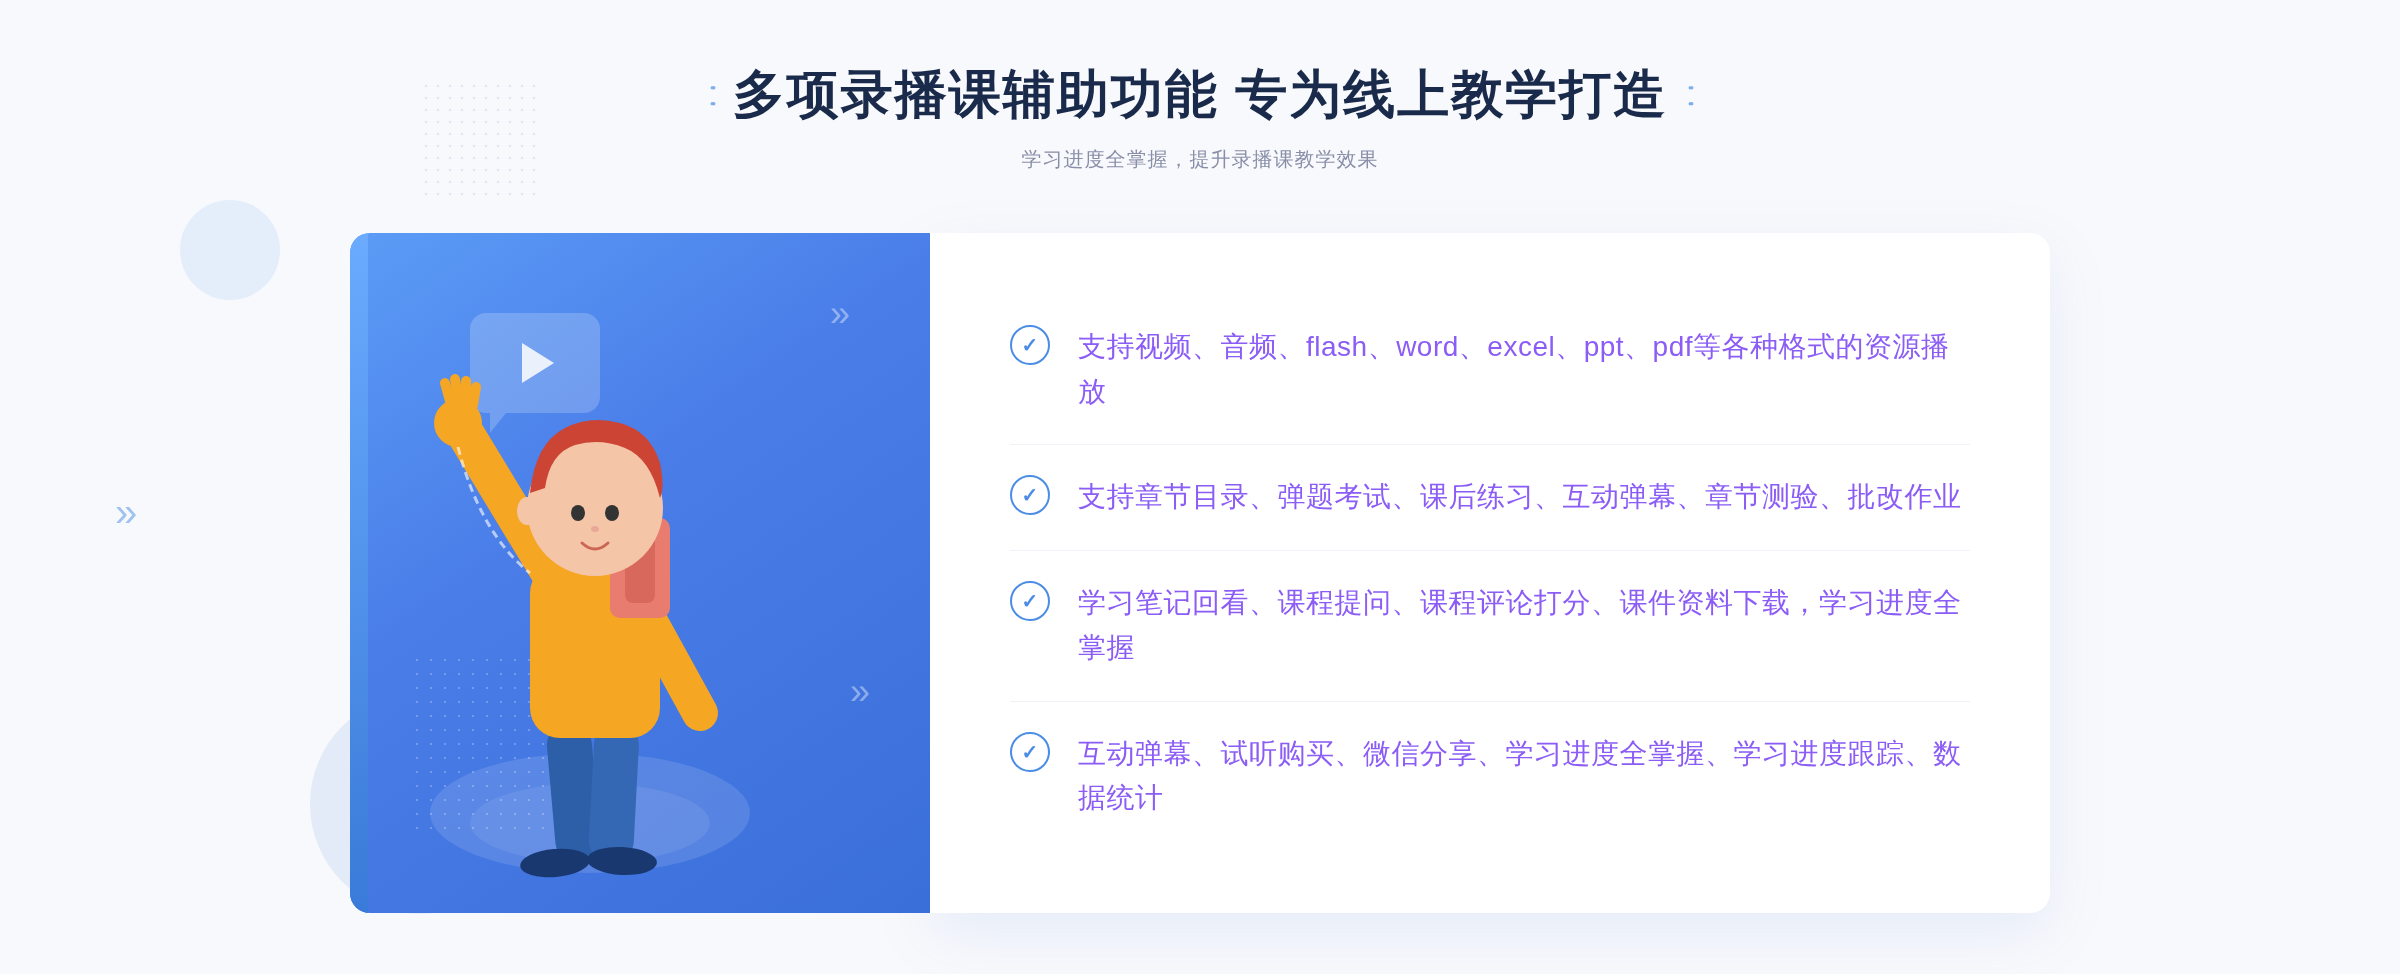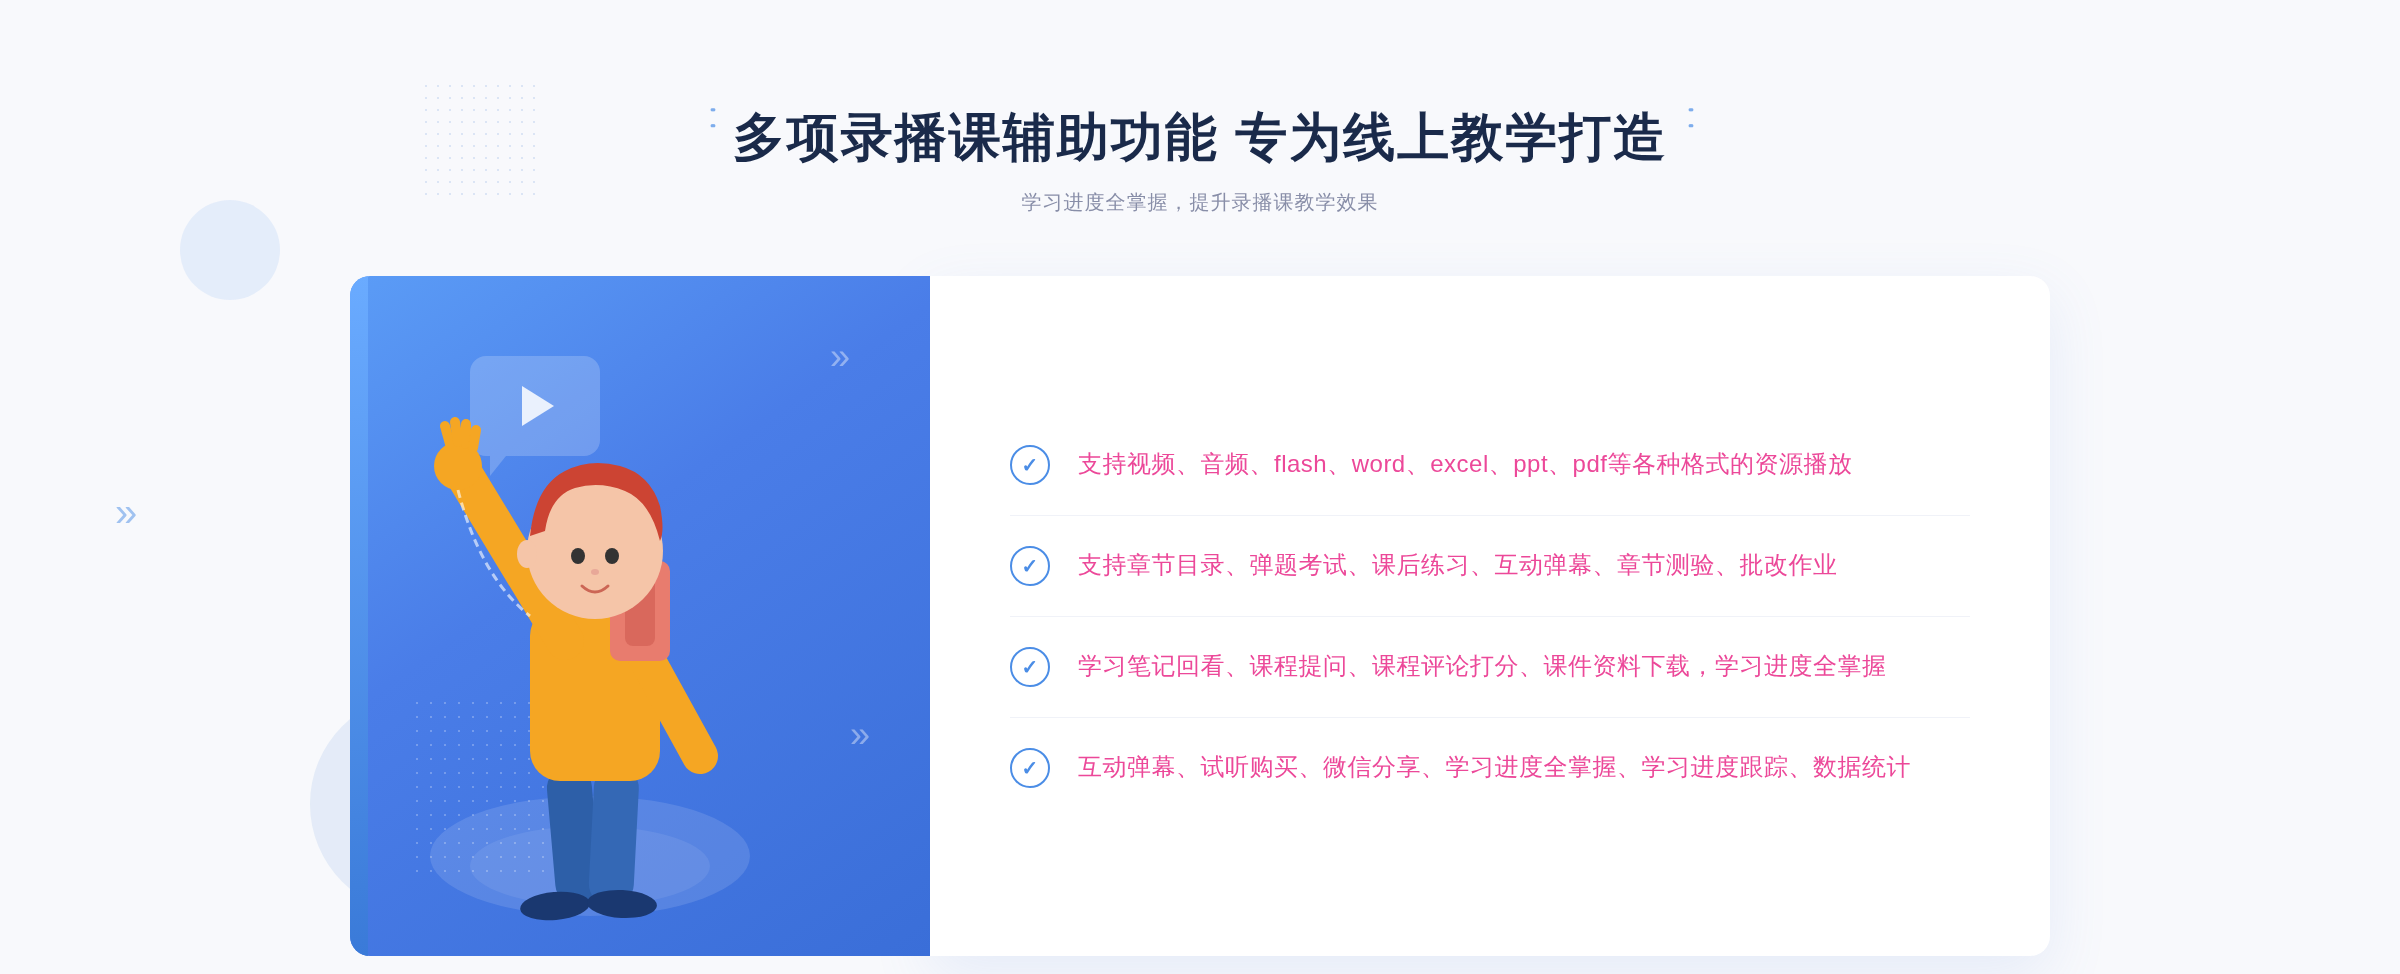--- a/index.html
+++ b/index.html
@@ -107,21 +107,20 @@
       font-size: 26px;
       letter-spacing: -4px;
       opacity: 0.7;
     }
 
     .main-title {
       font-size: 52px;
       font-weight: 700;
       color: #1a2a4a;
       letter-spacing: 2px;
-      margin-top: 43px;
     }
 
     .sub-title {
       font-size: 20px;
       color: #888ea8;
       letter-spacing: 1px;
     }
 
     
     .content-area {
@@ -243,22 +242,22 @@
     }
 
     .check-mark {
       color: #4b8de6;
       font-size: 20px;
       line-height: 1;
       font-weight: 600;
     }
 
     .feature-text {
-      font-size: 24px;
-      color: #ec4899;
+      font-size: 28px;
+      color: #8b5cf6;
       line-height: 1.6;
       letter-spacing: 0.5px;
     }
 
     
     .illustration-svg {
       position: absolute;
       bottom: 0;
       left: 40px;
       width: 500px;

